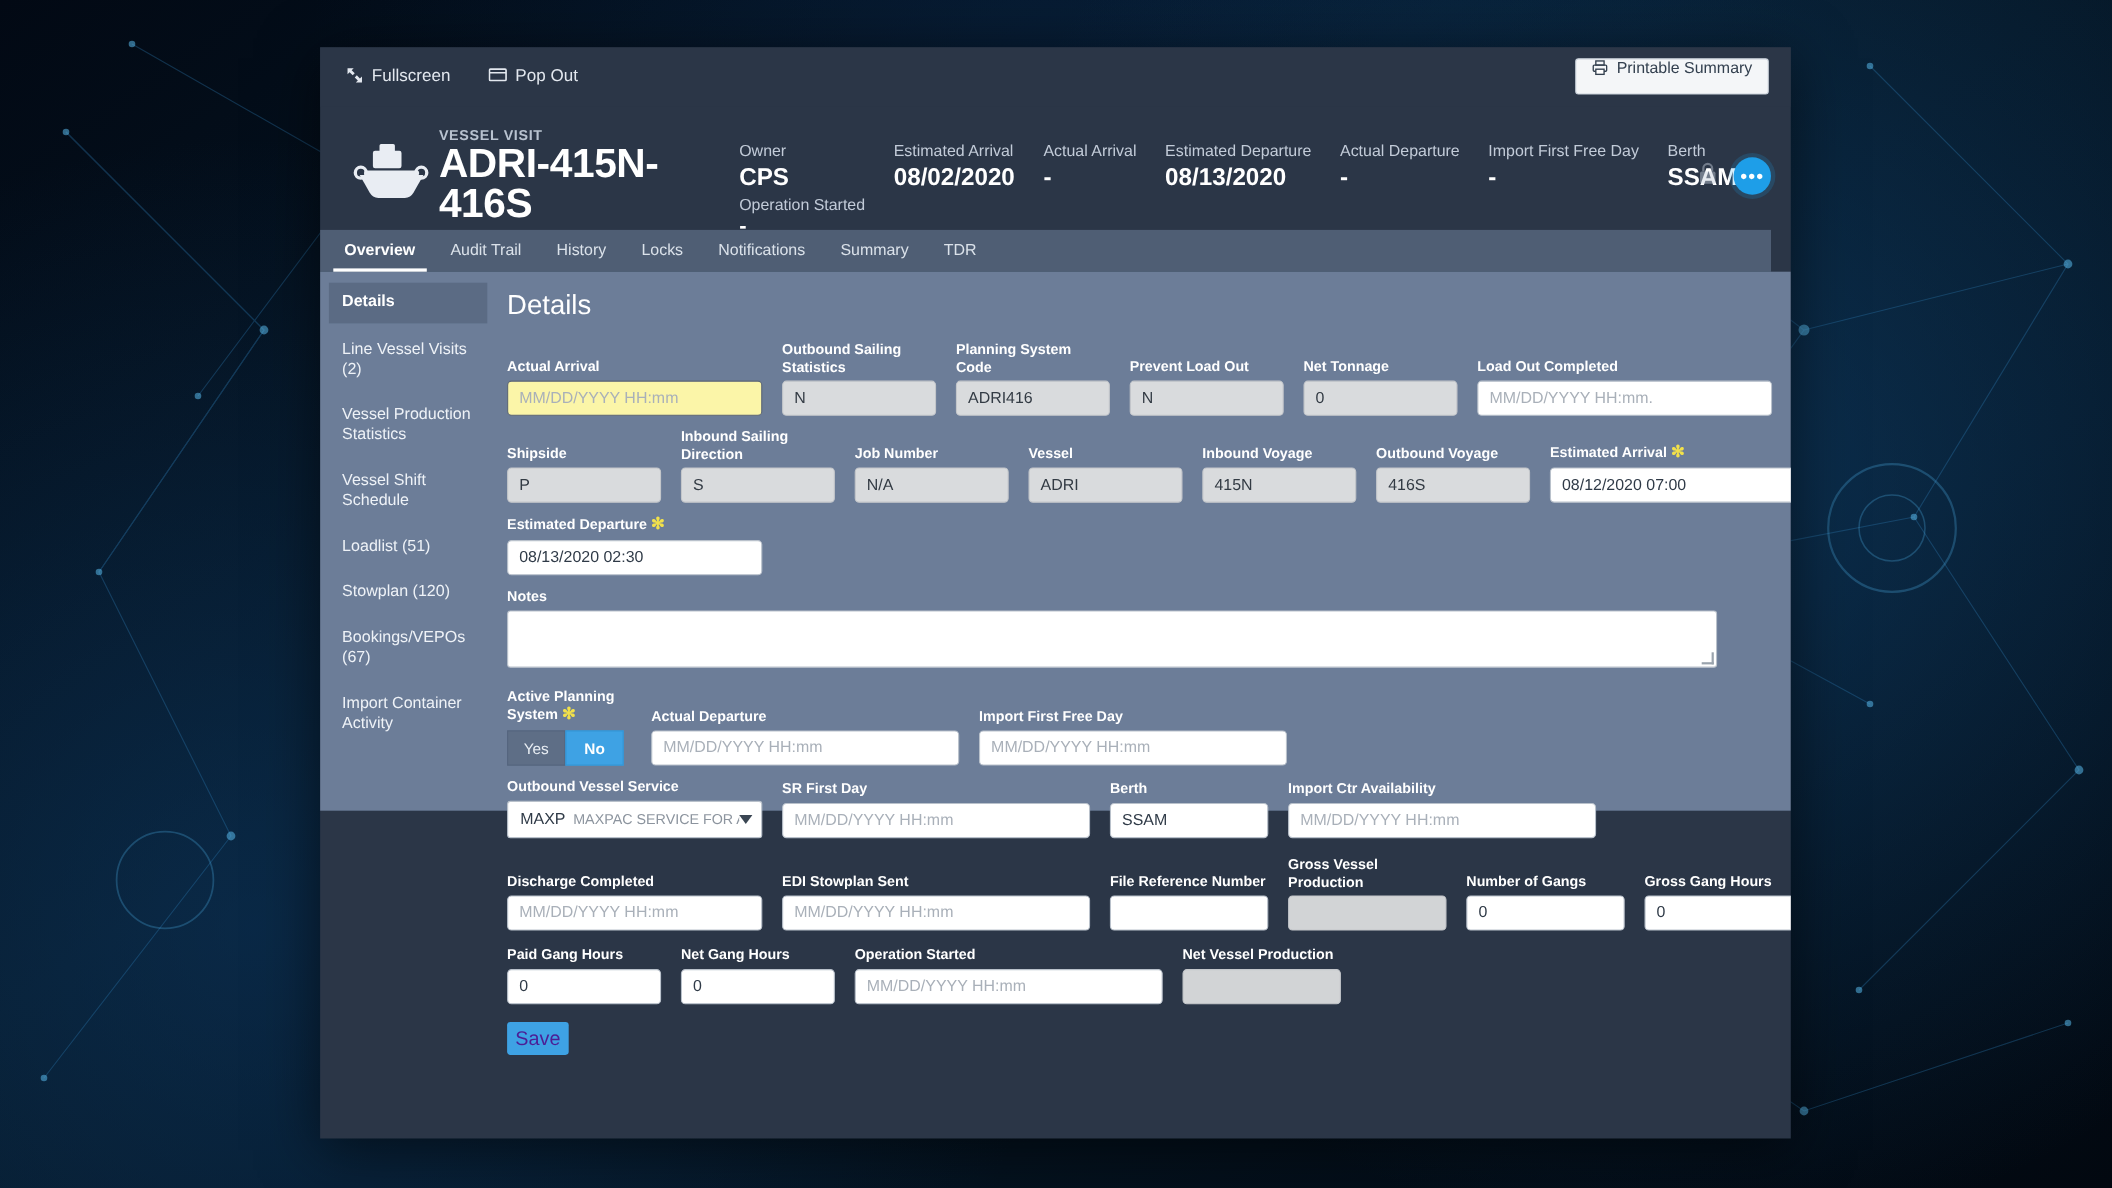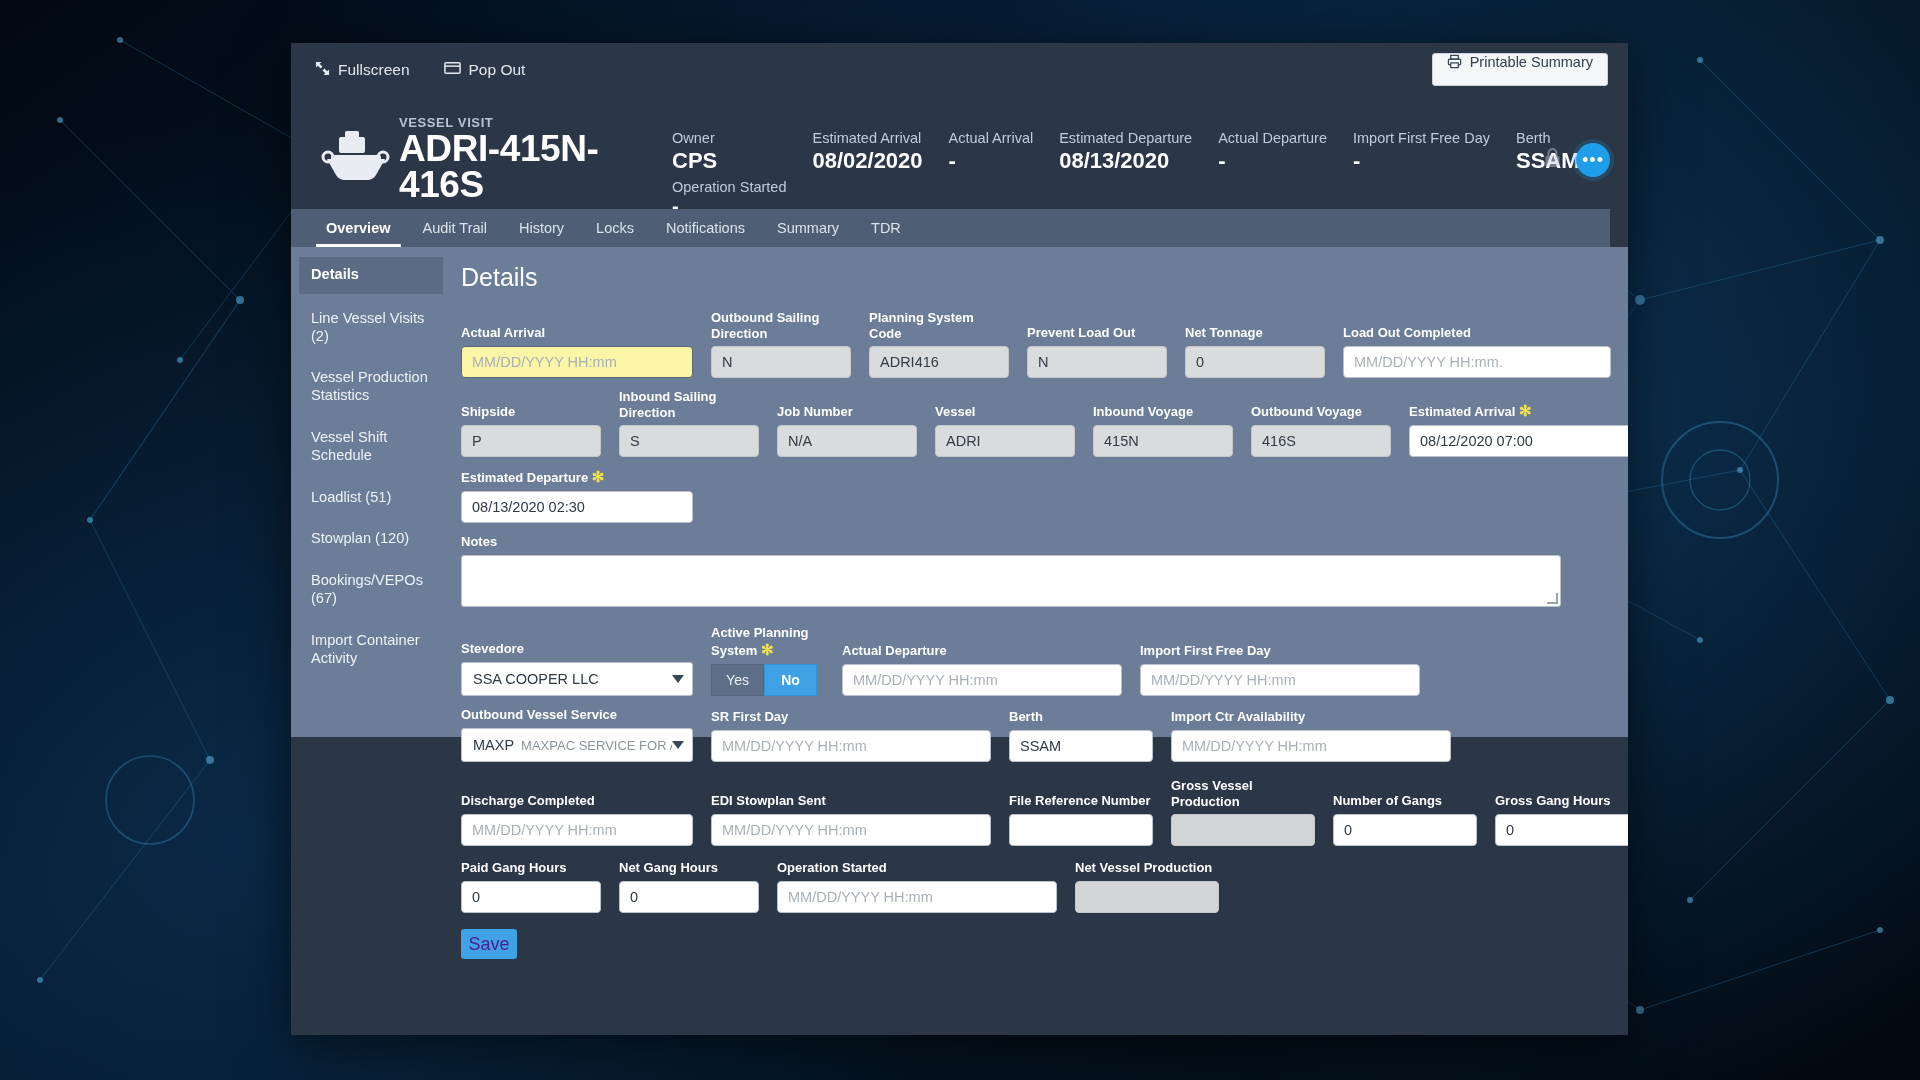--- a/index.html
+++ b/index.html
@@ -96,21 +96,21 @@
     display: flex; align-items: center; justify-content: center;
     font-size: 18px; letter-spacing: 1px; cursor: pointer;
     box-shadow: 0 0 0 4px rgba(30,158,232,0.18);
   }
 
   
   .tabs {
     display: flex; align-items: stretch;
     height: 38px;
     background: #4f5e74;
-    padding-left: 19px;
+    padding-left: 6px;
     margin: 0 18px 0 0;
   }
   .tab {
     display: flex; align-items: center;
     padding: 0 16px;
     color: #dbe2ea; font-size: 14.5px;
     cursor: pointer; position: relative;
   }
   .tab.active { color: #ffffff; font-weight: bold; }
   .tab.active:after {
@@ -375,21 +375,21 @@
 
       <div class="row">
         <div class="fld" style="width:232px">
           <div class="lbl">Actual Arrival</div>
           <div class="inp hl">
               <span class="ph">MM/DD/YYYY HH:mm</span>
             </div>
         </div>
         <div class="fld" style="width:140px">
           <div class="lbl">Outbound Sailing
-Direction</div>
+Statistics</div>
           <div class="inp ro">N</div>
         </div>
         <div class="fld" style="width:140px">
           <div class="lbl">Planning System Code</div>
           <div class="inp ro">ADRI416</div>
         </div>
         <div class="fld" style="width:140px">
           <div class="lbl">Prevent Load Out</div>
           <div class="inp ro">N</div>
         </div>
@@ -445,27 +445,20 @@
       </div>
 
       <div class="row">
         <div class="fld" style="width:1100px; margin-right:0">
           <div class="lbl">Notes</div>
           <div class="ta"></div>
         </div>
       </div>
 
       <div class="row" style="margin-top:18px">
-        <div class="fld" style="width:232px">
-          <div class="lbl">Stevedore</div>
-          <div class="sel">
-            <span>SSA COOPER LLC</span>
-            <span class="caret"></span>
-          </div>
-        </div>
         <div class="fld" style="width:113px">
           <div class="lbl"><span>Active Planning
 System</span> <span class="req">✻</span></div>
           <div class="toggle">
             <div class="opt">Yes</div>
             <div class="opt on">No</div>
           </div>
         </div>
         <div class="fld" style="width:280px">
           <div class="lbl">Actual Departure</div>

